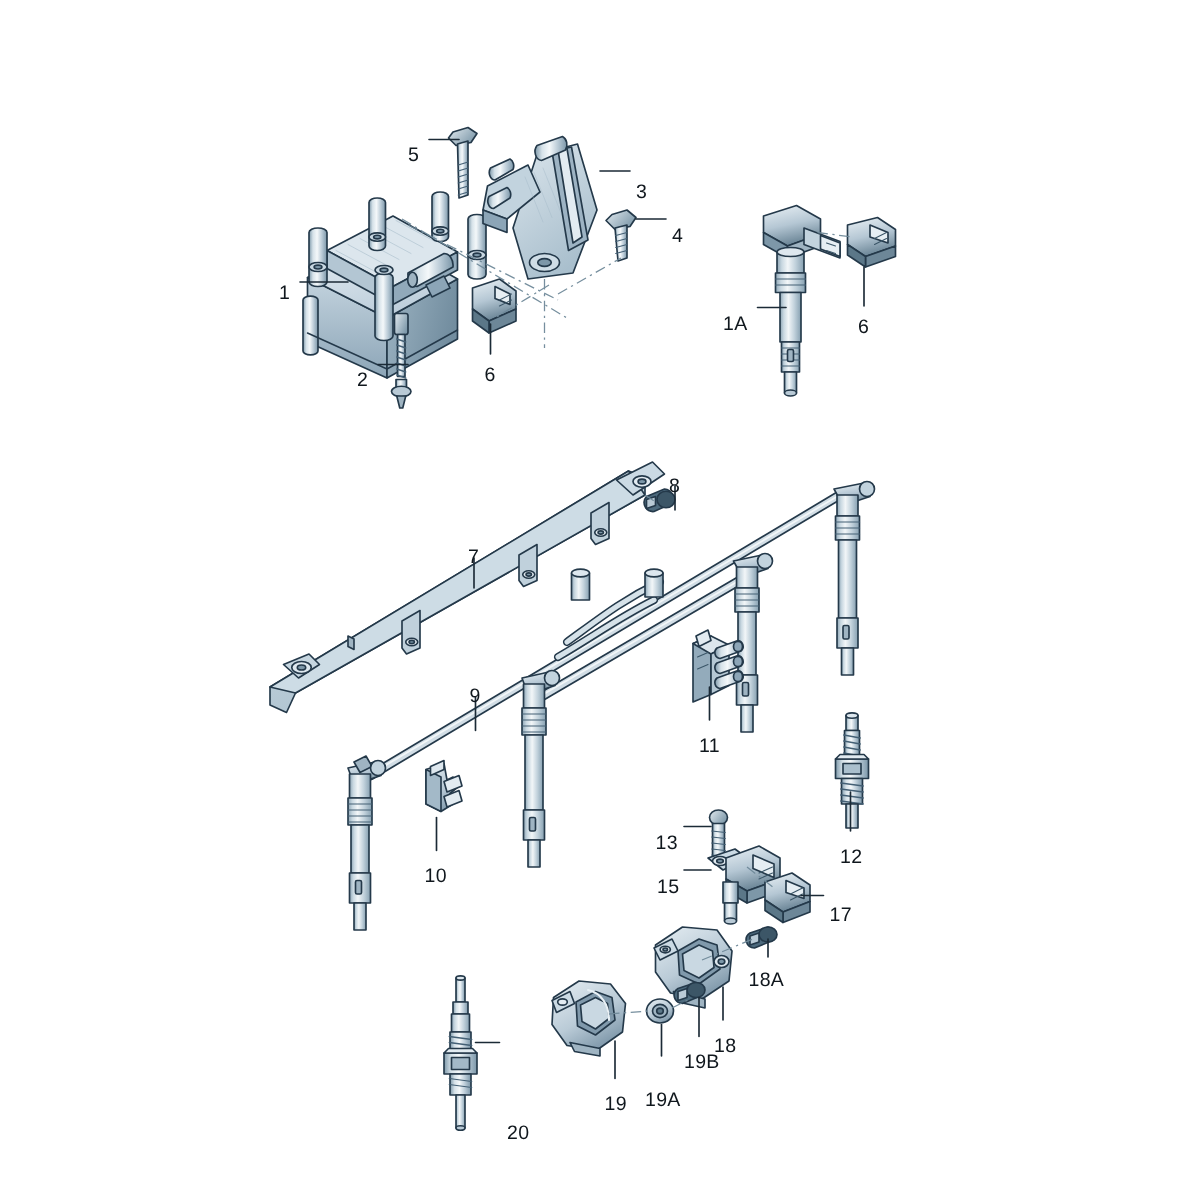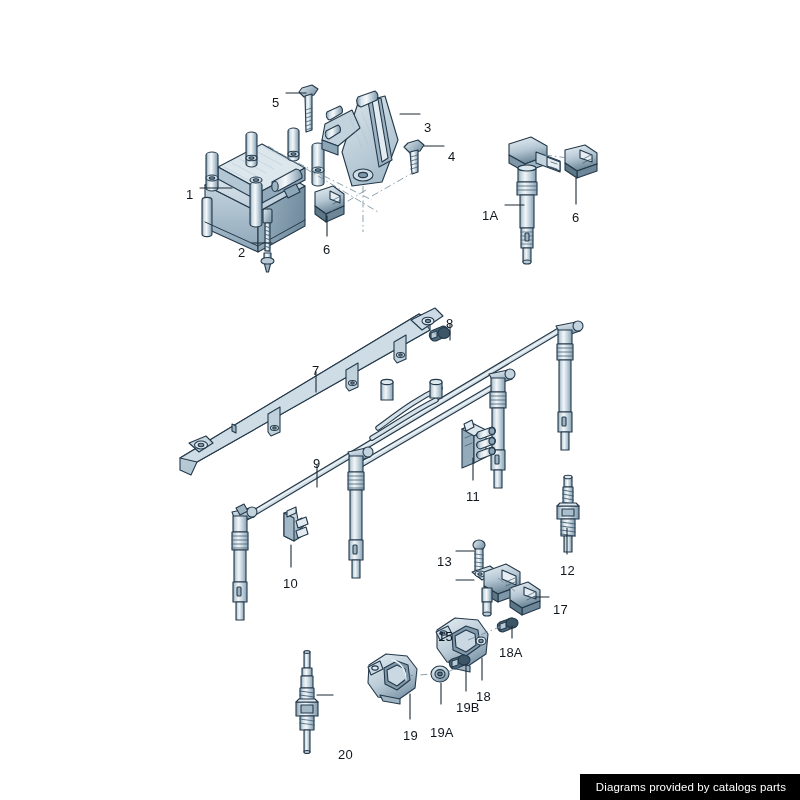--- a/index.html
+++ b/index.html
@@ -608,26 +608,25 @@
       <div class="lbl" style="left: 272px; top: 96px;">5</div>
       <div class="lbl" style="left: 323px; top: 243px;">6</div>
       <div class="lbl" style="left: 572px; top: 211px;">6</div>
       <div class="lbl" style="left: 482px; top: 209px;">1A</div>
       <div class="lbl" style="left: 312px; top: 364px;">7</div>
       <div class="lbl" style="left: 446px; top: 317px;">8</div>
       <div class="lbl" style="left: 313px; top: 457px;">9</div>
       <div class="lbl" style="left: 283px; top: 577px;">10</div>
       <div class="lbl" style="left: 466px; top: 490px;">11</div>
       <div class="lbl" style="left: 560px; top: 564px;">12</div>
-      <div class="lbl" style="left: 438px; top: 584px; margin-top: 46px;">15</div>
+      <div class="lbl" style="left: 438px; top: 584px;">15</div>
       <div class="lbl" style="left: 437px; top: 555px;">13</div>
       <div class="lbl" style="left: 553px; top: 603px;">17</div>
       <div class="lbl" style="left: 476px; top: 690px;">18</div>
       <div class="lbl" style="left: 499px; top: 646px;">18A</div>
       <div class="lbl" style="left: 403px; top: 729px;">19</div>
       <div class="lbl" style="left: 430px; top: 714px; margin-top: 12px;">19A</div>
       <div class="lbl" style="left: 456px; top: 701px; text-align: right;">19B</div>
       <div class="lbl" style="left: 338px; top: 700px; margin-top: 48px;">20</div>
     </div>
 
-  <div id="watermark">Diagrams provided by catalogs parts</div>
 
 </div>
 
 </body></html>

